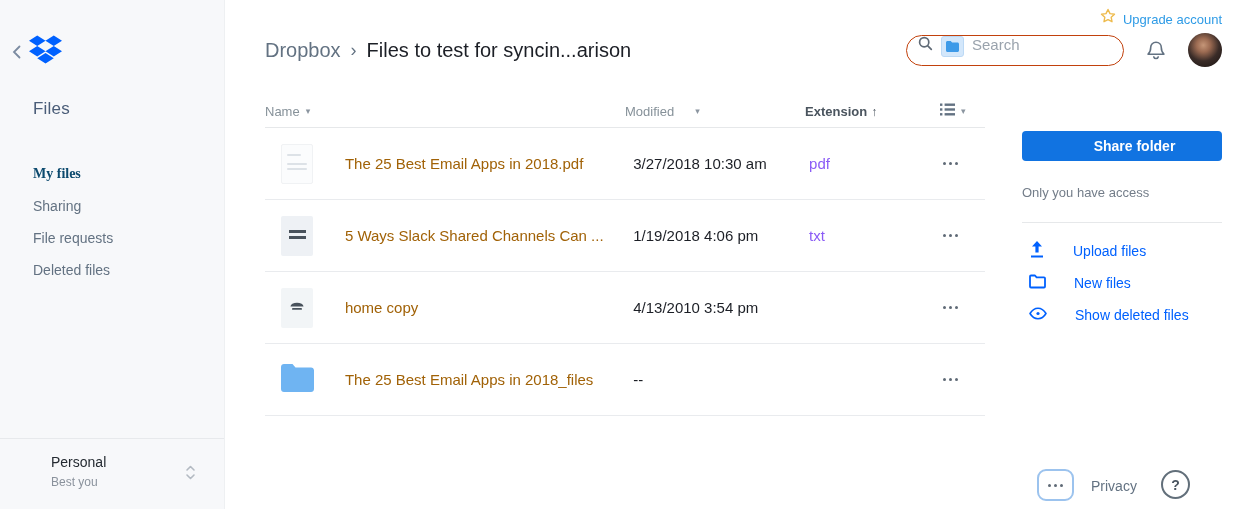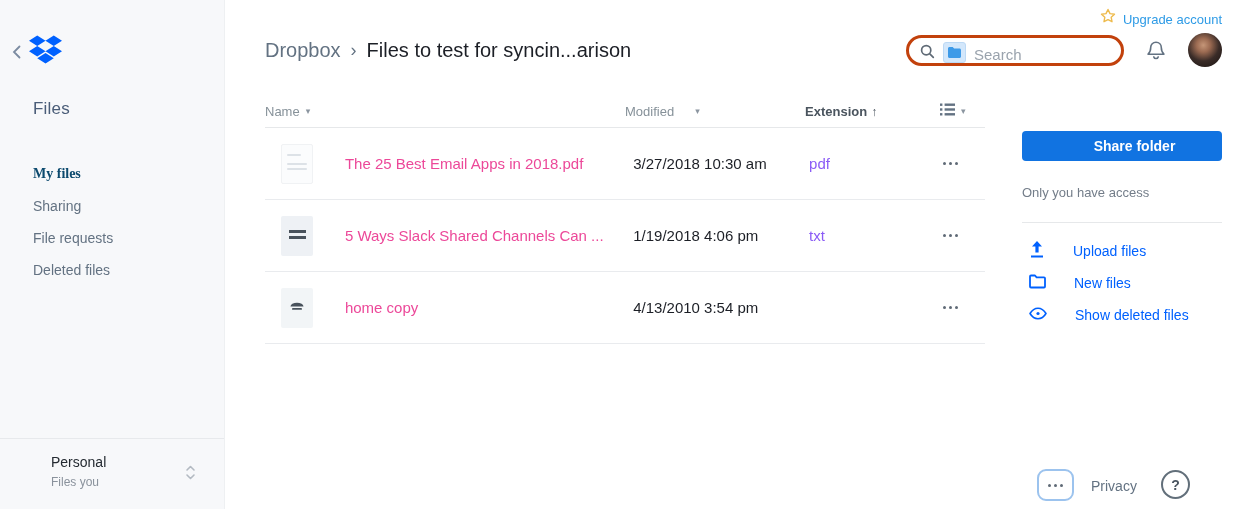--- a/index.html
+++ b/index.html
@@ -41,22 +41,22 @@
   .topbar {
     position:absolute; left:265px; right:27px; top:32px; height:36px;
     display:flex; align-items:center; justify-content:space-between;
   }
   .breadcrumb { display:flex; align-items:center; gap:10px; font-size:20px; }
   .crumb-root { color:#637282; cursor:pointer; }
   .crumb-sep { color:#637282; font-size:18px; padding-top:1px; }
   .crumb-current { color:#1c1f26; font-weight:500; }
   .top-right { display:flex; align-items:center; }
   .searchbox {
-    display:flex; align-items:flex-end; width:218px; height:31px;
-    border:3px solid #c2410c; border-radius:16px; background:#fff;
+    display:flex; align-items:flex-start; width:218px; height:31px;
+    border:1px solid #c2410c; border-radius:16px; background:#fff;
     padding:0 10px 0 11px; gap:8px;
   }
   .search-chip {
     width:23px; height:21px; border-radius:3px; background:#d3e7fb;
     border:1px solid #bcd9f5; display:flex; align-items:center; justify-content:center;
     flex:0 0 auto;
   }
   .searchbox input {
     border:0; outline:none; flex:1; min-width:0;
     font-family:"Liberation Sans", sans-serif; font-size:15px; color:#1c1f26; background:transparent;
@@ -80,21 +80,21 @@
             color:#4a545e; font-weight:bold; }
   .h-view { width:45px; display:flex; align-items:center; gap:6px; cursor:pointer; }
   .caret { font-size:9px; color:#8b95a0; }
   .sort-arrow { font-size:12px; color:#4a545e; }
 
   .row {
     display:flex; align-items:center; height:72px;
     border-bottom:1px solid #e9ebee; font-size:15px; cursor:pointer;
   }
   .c-icon { width:65px; padding-left:16px; display:flex; align-items:center; }
-  .c-name { width:295px; color:#ec4899; white-space:nowrap; overflow:hidden;margin-left:16px; }
+  .c-name { width:295px; color:#a16207; white-space:nowrap; overflow:hidden;margin-left:16px; }
   .c-mod  { width:180px; color:#1c1f26; }
   .c-ext  { width:135px; color:#8b5cf6; }
   .c-act  { width:45px; display:flex; }
   .dots { display:flex; gap:3px; padding:6px 2px; cursor:pointer; }
   .dots i { width:3px; height:3px; background:#5f6a76; border-radius:50%; }
 
   .ficon { width:32px; height:40px; border-radius:2px; position:relative; }
   .ficon.pdf { background:#fbfcfd; border:1px solid #f0f2f4; }
   .ficon.pdf span { position:absolute; left:5px; right:5px; height:2px; background:#dde2e7; border-radius:1px; }
   .ficon.pdf .l1 { top:9px; width:14px; }
@@ -157,21 +157,21 @@
 
   <ul class="nav">
     <li class="active">My files</li>
     <li>Sharing</li>
     <li>File requests</li>
     <li>Deleted files</li>
   </ul>
 
   <div class="sidebar-footer">
     <div class="account-name">Personal</div>
-    <div class="account-sub">Files you</div>
+    <div class="account-sub">Best you</div>
     <span class="account-switch">
       <svg width="11" height="17" viewBox="0 0 11 17" fill="none" stroke="#b3bac2" stroke-width="1.6" stroke-linecap="round" stroke-linejoin="round">
         <path d="M2 6 5.5 2.5 9 6"></path>
           <path d="M2 11 5.5 14.5 9 11"></path>
       </svg>
     </span>
   </div>
 </div>
 
 <div class="upgrade">
@@ -299,20 +299,39 @@
     <div class="c-ext"></div>
     <div class="c-act">
         <span class="dots">
           <i></i>
           <i></i>
           <i></i>
         </span>
       </div>
   </div>
 
+  <div class="row">
+    <div class="c-icon">
+      <span>
+        <svg width="33" height="28" viewBox="0 0 33 28">
+            <path d="M0 3C0 1.3 1.3 0 3 0h8.5l3 3.5H30c1.7 0 3 1.3 3 3V25c0 1.7-1.3 3-3 3H3c-1.7 0-3-1.3-3-3z" fill="#6fb4f2"></path>
+          </svg>
+      </span>
+    </div>
+    <div class="c-name">The 25 Best Email Apps in 2018_files</div>
+    <div class="c-mod">--</div>
+    <div class="c-ext"></div>
+    <div class="c-act">
+        <span class="dots">
+          <i></i>
+          <i></i>
+          <i></i>
+        </span>
+      </div>
+  </div>
 </div>
 
 <div class="rail">
   <button class="share-btn">Share folder</button>
   <div class="access-note">Only you have access</div>
   <div class="rail-divider"></div>
   <ul class="rail-actions">
     <li>
       <span>
         <svg width="16" height="17" viewBox="0 0 16 17" fill="#0061fe">

